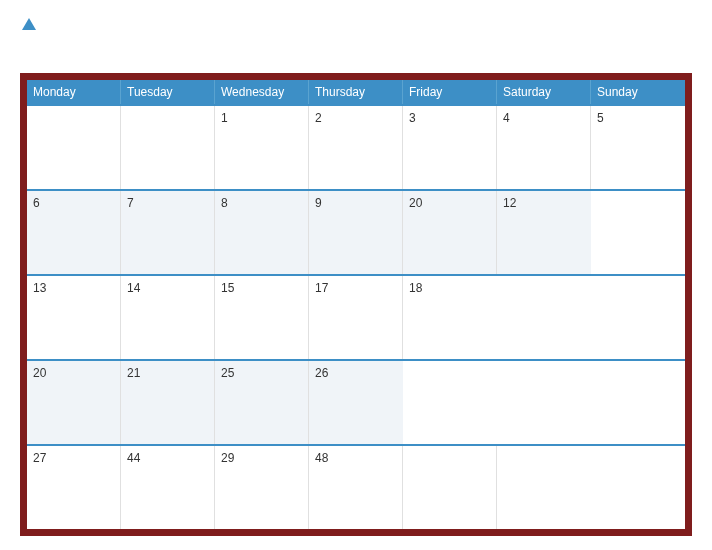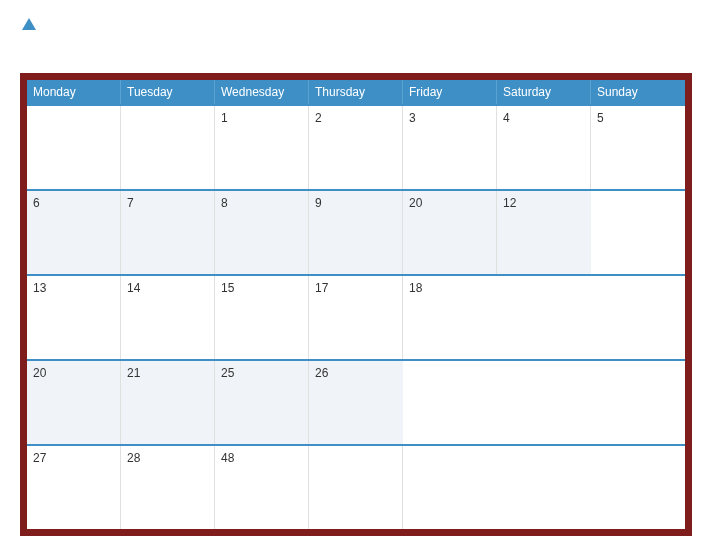--- a/index.html
+++ b/index.html
@@ -193,20 +193,21 @@
           <div class="cal-cell"><span class="day-num">18</span></div>
         </div>
         <div class="cal-week">
           <div class="cal-cell"><span class="day-num">20</span></div>
           <div class="cal-cell"><span class="day-num">21</span></div>
           <div class="cal-cell"><span class="day-num">25</span></div>
           <div class="cal-cell"><span class="day-num">26</span></div>
         </div>
         <div class="cal-week">
           <div class="cal-cell"><span class="day-num">27</span></div>
-          <div class="cal-cell"><span class="day-num">28</span></div>
+          <div class="cal-cell"><span class="day-num">44</span></div>
+          <div class="cal-cell"><span class="day-num">29</span></div>
           <div class="cal-cell"><span class="day-num">48</span></div>
           <div class="cal-cell empty"></div>
           <div class="cal-cell empty"></div>
         </div>
       </div>
   </div>
 </div>
 
 </body></html>

